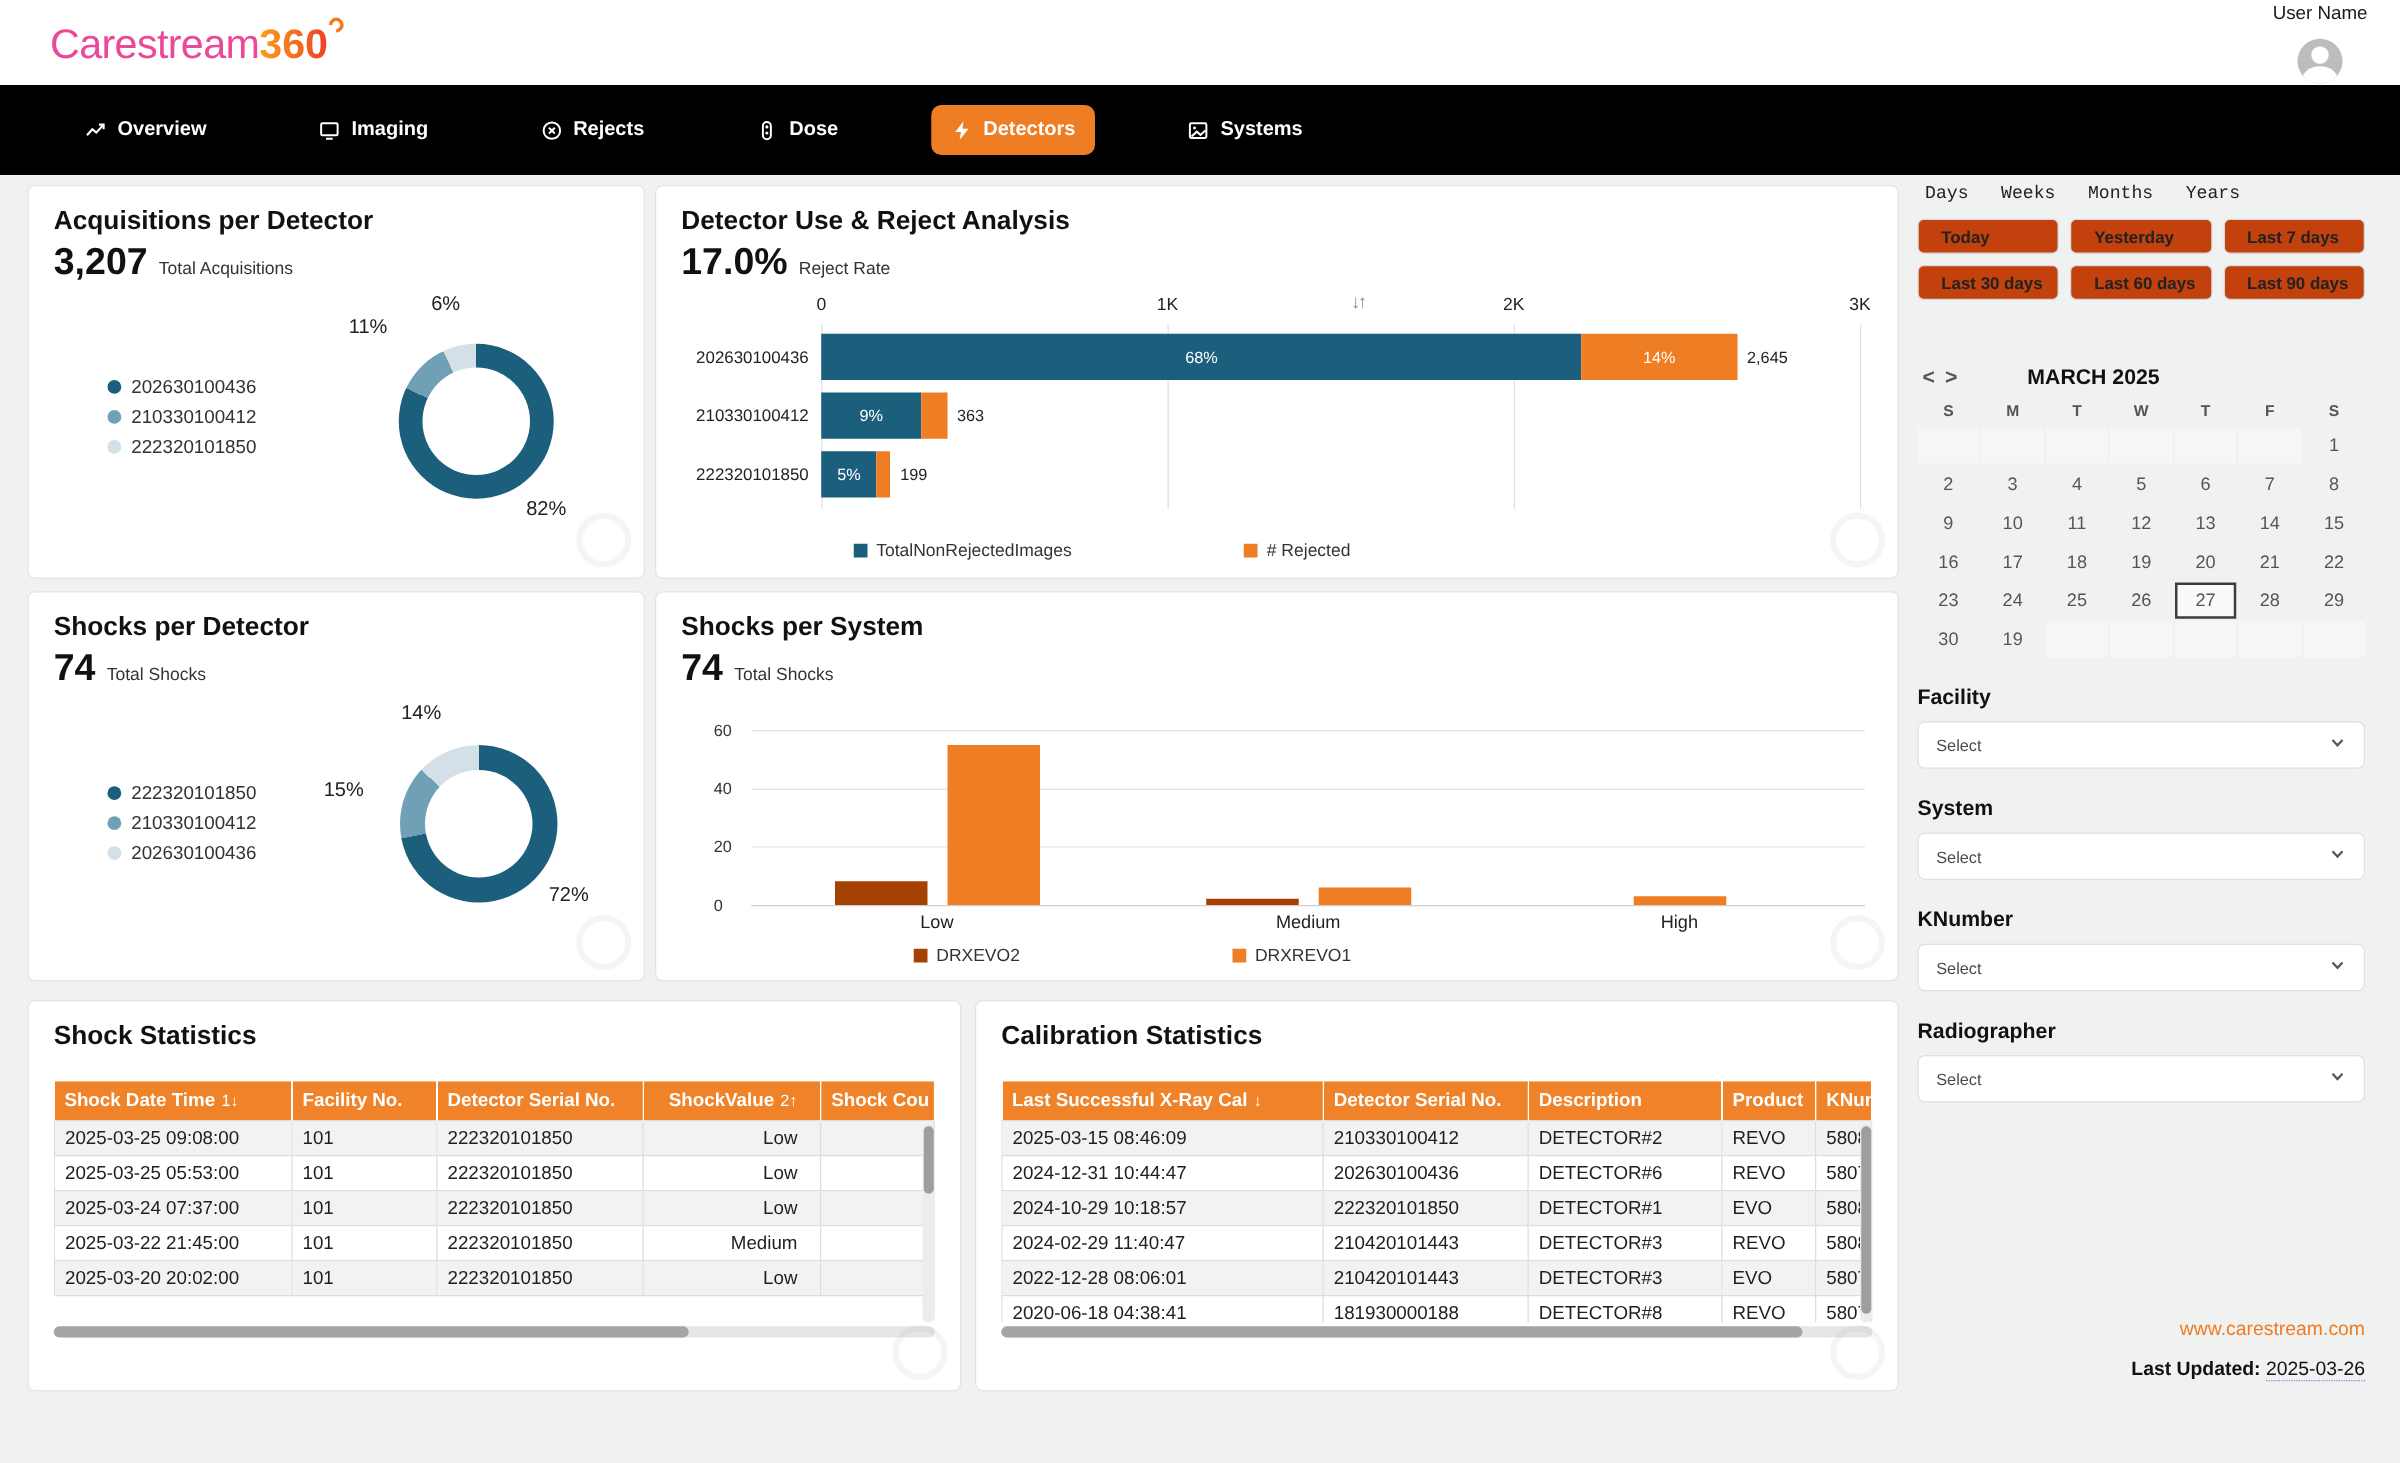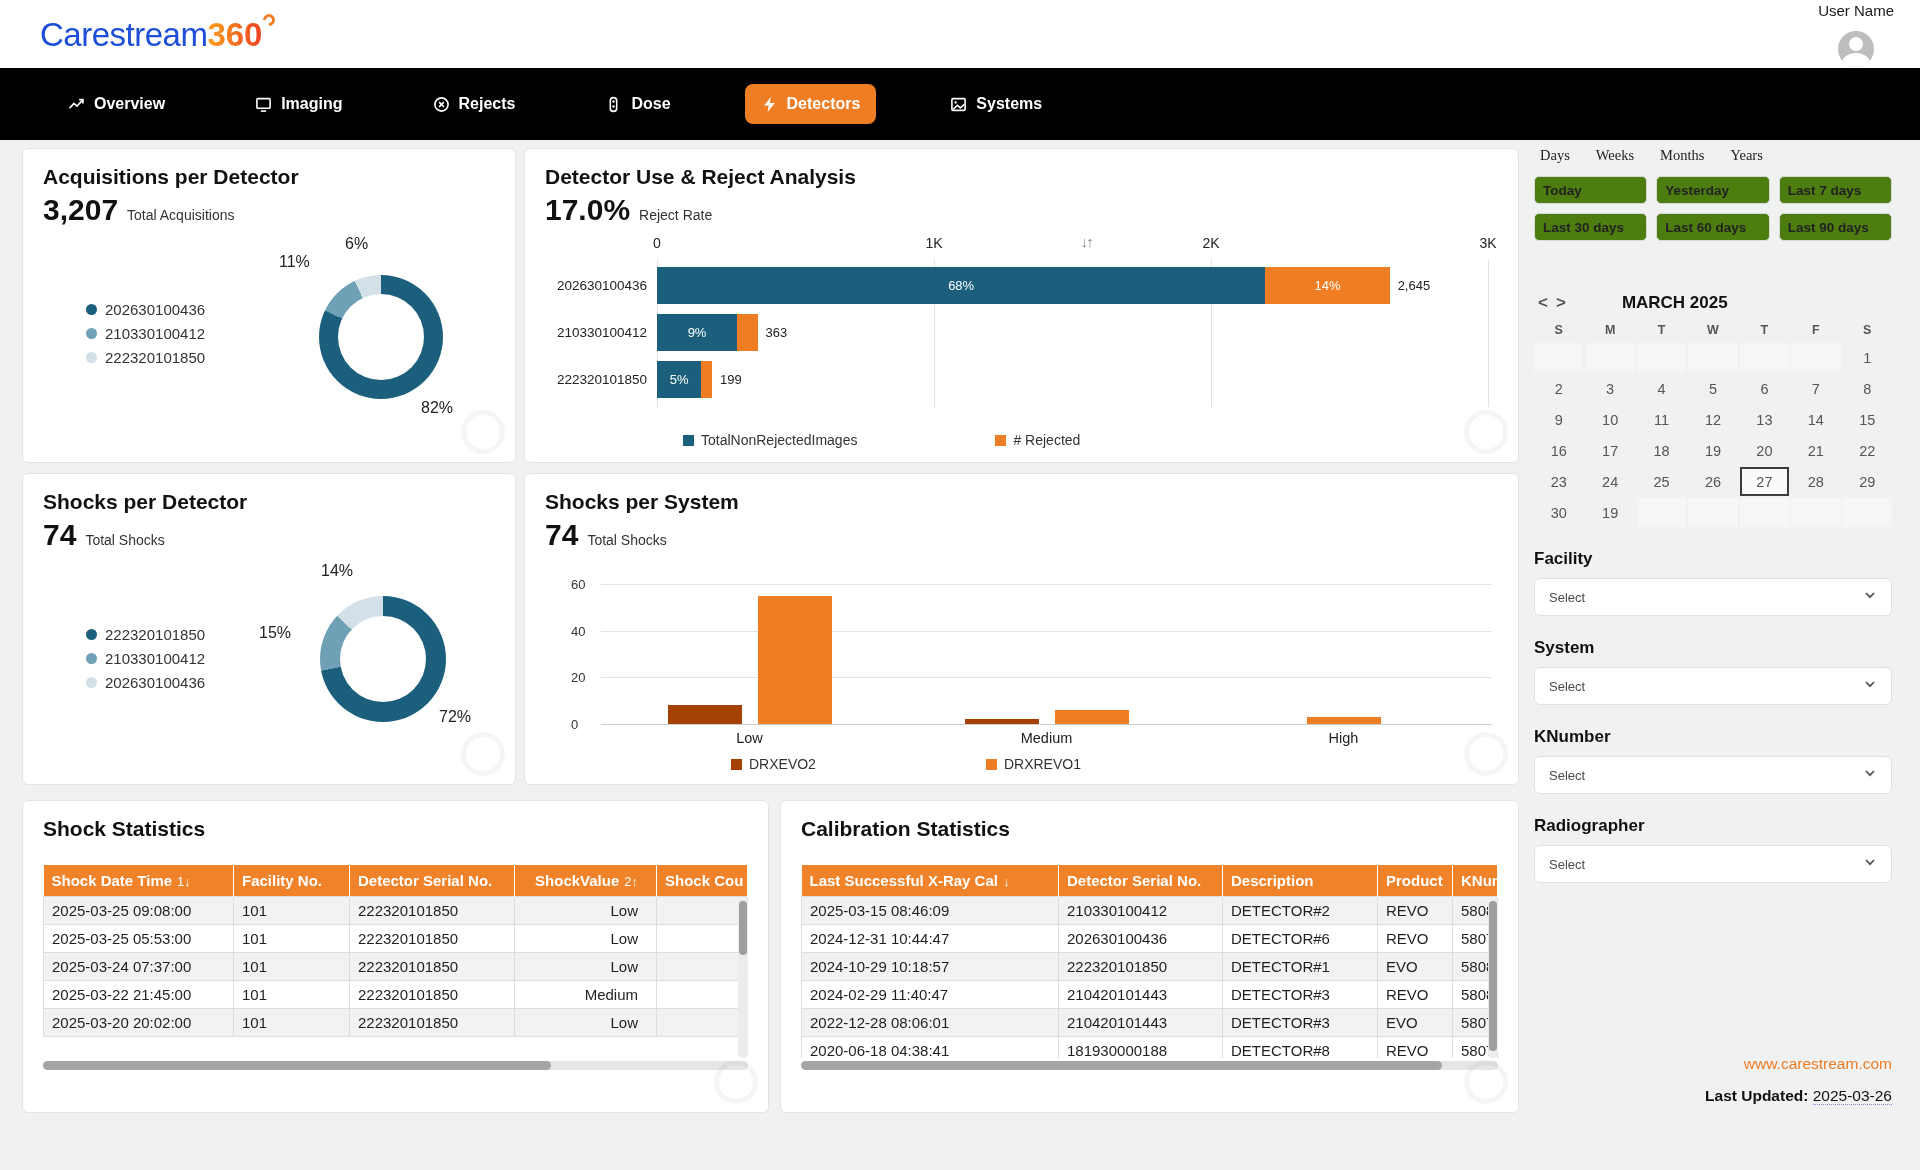--- a/index.html
+++ b/index.html
@@ -1,21 +1,21 @@
 <!DOCTYPE html>
 <html><head>
 <meta charset="utf-8">
 <style>
   * { margin:0; padding:0; box-sizing:border-box; }
   html,body { width:1920px; height:1170px; font-family:"Liberation Sans", sans-serif; background:#f0f1f1; overflow:hidden; }
 
   
   .header { position:absolute; left:0; top:0; width:1920px; height:68px; background:#fff; display:flex; align-items:center; justify-content:space-between; padding:0 26px 0 40px; }
   .logo { display:flex; align-items:flex-start; line-height:1; }
-  .logo-gray { font-size:33px; color:#1d4ed8; letter-spacing:-0.5px; }
+  .logo-gray { font-size:33px; color:#ec4899; letter-spacing:-0.5px; }
   .logo-orange { font-size:33px; font-weight:700; background:linear-gradient(90deg,#f9a11b,#ef4123); -webkit-background-clip:text; background-clip:text; color:transparent; }
   .logo-mark { display:inline-block; width:12px; height:12px; border:3.5px solid #f47b20; border-left-color:transparent; border-radius:50%; transform:rotate(-45deg); margin-top:-4px; margin-left:1px; }
   .user-area { display:flex; align-items:center; gap:12px;flex-direction:column; }
   .user-name { font-size:15px; color:#1a1a1a; }
   .avatar { width:36px; height:36px; border-radius:50%; background:#bdbdbd; position:relative; overflow:hidden; }
   .avatar::before { content:""; position:absolute; left:11px; top:6px; width:14px; height:14px; background:#fff; border-radius:50%; }
   .avatar::after { content:""; position:absolute; left:4px; top:22px; width:28px; height:20px; background:#fff; border-radius:50%; }
 
   
   .nav { position:absolute; left:0; top:68px; width:1920px; height:72px; background:#000; display:flex; align-items:center; gap:58px; padding-left:52px; }
@@ -100,23 +100,23 @@
   #cal-table th:nth-child(3), #cal-table td:nth-child(3){ width:155px; }
   #cal-table th:nth-child(4), #cal-table td:nth-child(4){ width:75px; }
   .vscroll { position:absolute; right:0; top:34px; bottom:0; width:10px; background:#ececec; border-radius:5px; cursor:pointer; }
   .vthumb { position:absolute; left:1px; top:2px; width:8px; border-radius:4px; background:#9e9e9e; }
   .hscroll { position:absolute; left:20px; right:20px; top:260px; height:9px; background:#e6e6e6; border-radius:5px; cursor:pointer; }
   .hthumb { height:9px; border-radius:5px; background:#a5a5a5; }
 
   
   .sidebar { position:absolute; left:1534px; top:147px; width:358px; height:966px; }
   .period-tabs { display:flex; gap:26px; padding-left:6px; }
-  .period-tab { font-size:14.5px; color:#222; cursor:pointer; background:none; border:none; font-family:Liberation Serif, serif; }
+  .period-tab { font-size:14.5px; color:#222; cursor:pointer; background:none; border:none; font-family:Liberation Mono, monospace; }
   .quick-grid { margin-top:12px; display:grid; grid-template-columns:repeat(3,1fr); gap:9px; }
-  .quick-btn { height:28px; background:#4d7c0f; border:1px solid #d9d9d9; border-radius:5px; font-family:inherit; font-size:13.5px; font-weight:700; color:#222; text-align:left; padding-left:8px; cursor:pointer; }
+  .quick-btn { height:28px; background:#c2410c; border:1px solid #d9d9d9; border-radius:5px; font-family:inherit; font-size:13.5px; font-weight:700; color:#222; text-align:left; padding-left:18px; cursor:pointer; }
   .cal-wrap { margin-top:52px; }
   .cal-head { display:flex; align-items:center; }
   .cal-arrow { background:none; border:none; font-size:17px; font-weight:700; color:#555; cursor:pointer; font-family:inherit; padding:0 4px; }
   .cal-title { margin-left:52px; font-size:17px; font-weight:700; color:#111; }
   .cal-week, .cal-grid { display:grid; grid-template-columns:repeat(7,1fr); gap:2px; }
   .cal-week { margin-top:10px; }
   .cal-wd { text-align:center; font-size:12.5px; font-weight:700; color:#555; }
   .cal-grid { margin-top:6px; }
   .cal-cell { height:29px; background:#f1f1f1; display:flex; align-items:center; justify-content:center; font-size:14.5px; color:#555; cursor:pointer; }
   .cal-cell.empty { background:#f6f6f6; cursor:default; }

